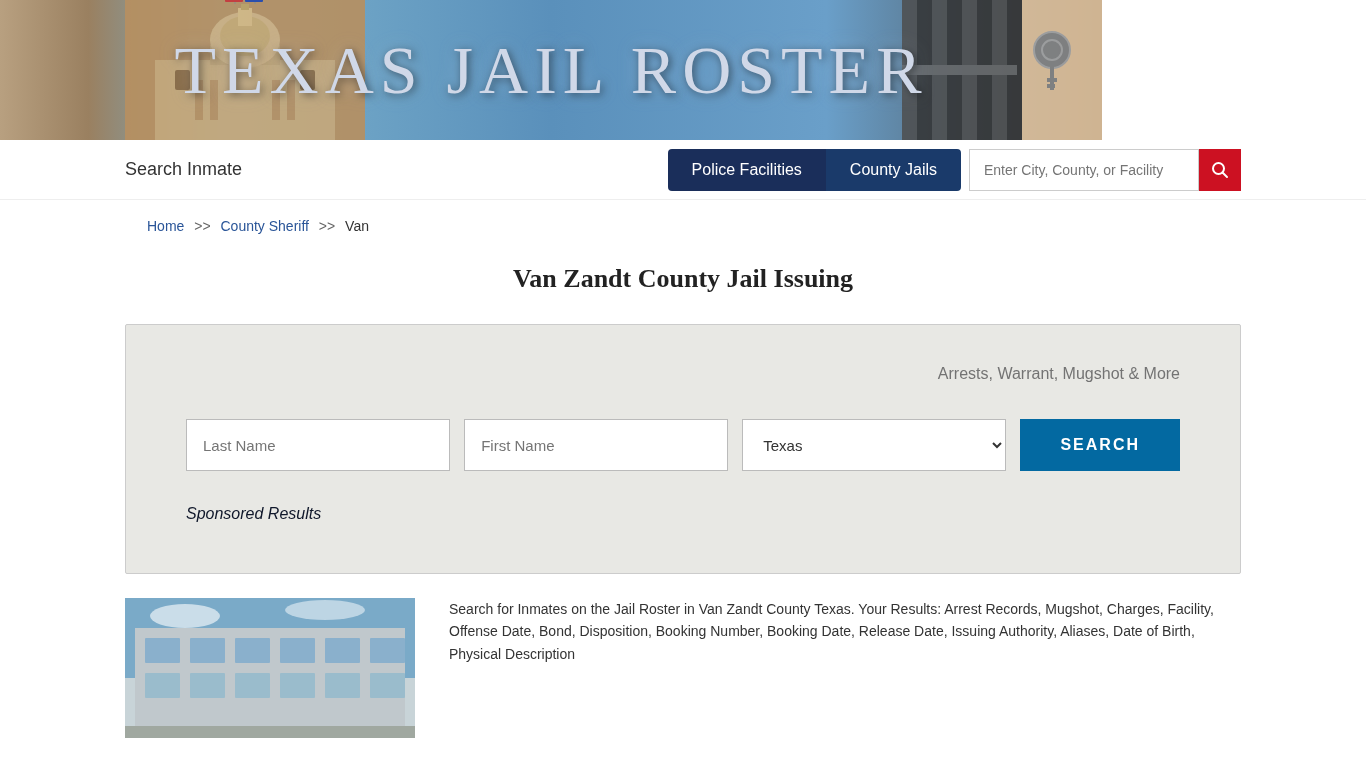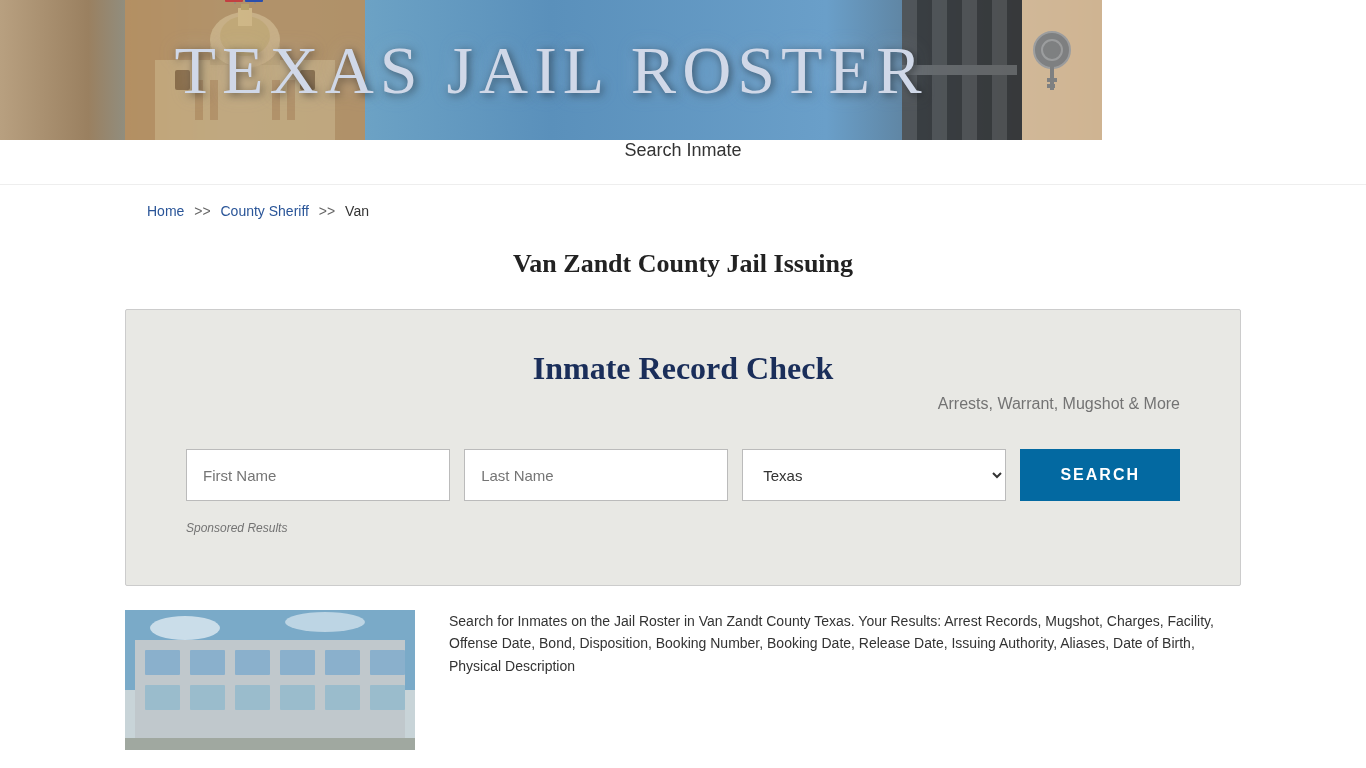--- a/index.html
+++ b/index.html
@@ -32,24 +32,23 @@
       font-weight: normal;
       text-transform: uppercase;
     }
 
     
     .navbar {
       display: flex;
       align-items: center;
       justify-content: space-between;
       padding: 0 125px;
-      height: 45px;
+      height: 60px;
       background: #fff;
       border-bottom: 1px solid #eee;
-      flex-direction: column;
     }
     .navbar-left {
       font-size: 18px;
       color: #333;
       font-family: Arial, sans-serif;
     }
     .navbar-right {
       display: flex;
       align-items: center;
       gap: 0;
@@ -174,24 +173,24 @@
       height: 52px;
       font-size: 16px;
       font-family: Arial, sans-serif;
       font-weight: bold;
       letter-spacing: 2px;
       cursor: pointer;
       text-transform: uppercase;
       flex-shrink: 0;
     }
     .sponsored-label {
-      margin-top: 20px;
-      font-size: 12px;
-      font-family: Arial, sans-serif;
-      color: #737373;
+      margin-top: 34px;
+      font-size: 16px;
+      font-family: Arial, sans-serif;
+      color: #0f172a;
       font-style: italic;
     }
 
     
     .bottom-section {
       display: flex;
       margin: 24px 125px 0 125px;
       gap: 34px;
     }
     .bottom-image {
@@ -264,40 +263,52 @@
     <circle cx="150" cy="50" r="10" fill="none" stroke="#aaa" stroke-width="2"></circle>
     <rect x="148" y="65" width="4" height="25" fill="#888"></rect>
     <rect x="145" y="78" width="10" height="4" fill="#888"></rect>
     <rect x="145" y="84" width="8" height="4" fill="#888"></rect>
   </svg>
   <span class="banner-title">Texas Jail Roster</span>
 </div>
 
 <div class="navbar">
   <span class="navbar-left">Search Inmate</span>
+  <div class="navbar-right">
+    <button class="nav-btn nav-btn-police">Police Facilities</button>
+    <button class="nav-btn nav-btn-county">County Jails</button>
+    <div class="search-box-wrap">
+      <input class="search-input-nav" type="text" placeholder="Enter City, County, or Facility" style="">
+      <button class="search-btn-nav">
+        <svg width="18" height="18" viewBox="0 0 18 18">
+          <circle cx="7.5" cy="7.5" r="5.5" stroke="white" stroke-width="2" fill="none"></circle>
+          <line x1="11.5" y1="11.5" x2="16" y2="16" stroke="white" stroke-width="2" stroke-linecap="round"></line>
+        </svg>
+      </button>
+    </div>
+  </div>
 </div>
 
 <div class="breadcrumb">
   <a href="#">Home</a>
   <span class="sep">&gt;&gt;</span>
   <a href="#">County Sheriff</a>
   <span class="sep">&gt;&gt;</span>
   <span class="current">Van</span>
 </div>
 
 <div class="page-title-wrap">
   <h1 class="page-title">Van Zandt County Jail Issuing</h1>
 </div>
 
 <div class="record-check-section">
-  <div class="record-check-title">Inmate Record Check</div>
   <div class="record-check-sub">Arrests, Warrant, Mugshot &amp; More</div>
   <div class="record-check-form">
+    <input class="form-input input-last" type="text" placeholder="Last Name" style="">
     <input class="form-input input-first" type="text" placeholder="First Name" style="">
-    <input class="form-input input-last" type="text" placeholder="Last Name" style="">
     <select class="form-input input-state">
     <option value="Alabama">Alabama</option><option value="Alaska">Alaska</option><option value="Arizona">Arizona</option><option value="Arkansas">Arkansas</option><option value="California">California</option><option value="Colorado">Colorado</option><option value="Connecticut">Connecticut</option><option value="Delaware">Delaware</option><option value="Florida">Florida</option><option value="Georgia">Georgia</option><option value="Hawaii">Hawaii</option><option value="Idaho">Idaho</option><option value="Illinois">Illinois</option><option value="Indiana">Indiana</option><option value="Iowa">Iowa</option><option value="Kansas">Kansas</option><option value="Kentucky">Kentucky</option><option value="Louisiana">Louisiana</option><option value="Maine">Maine</option><option value="Maryland">Maryland</option><option value="Massachusetts">Massachusetts</option><option value="Michigan">Michigan</option><option value="Minnesota">Minnesota</option><option value="Mississippi">Mississippi</option><option value="Missouri">Missouri</option><option value="Montana">Montana</option><option value="Nebraska">Nebraska</option><option value="Nevada">Nevada</option><option value="New Hampshire">New Hampshire</option><option value="New Jersey">New Jersey</option><option value="New Mexico">New Mexico</option><option value="New York">New York</option><option value="North Carolina">North Carolina</option><option value="North Dakota">North Dakota</option><option value="Ohio">Ohio</option><option value="Oklahoma">Oklahoma</option><option value="Oregon">Oregon</option><option value="Pennsylvania">Pennsylvania</option><option value="Rhode Island">Rhode Island</option><option value="South Carolina">South Carolina</option><option value="South Dakota">South Dakota</option><option value="Tennessee">Tennessee</option><option value="Texas" selected="">Texas</option><option value="Utah">Utah</option><option value="Vermont">Vermont</option><option value="Virginia">Virginia</option><option value="Washington">Washington</option><option value="West Virginia">West Virginia</option><option value="Wisconsin">Wisconsin</option><option value="Wyoming">Wyoming</option></select>
     <button class="search-btn-form">SEARCH</button>
   </div>
   <div class="sponsored-label">Sponsored Results</div>
 </div>
 
 <div class="bottom-section">
   <div class="bottom-image">
     <svg class="building-svg-wrap" viewBox="0 0 290 140">

